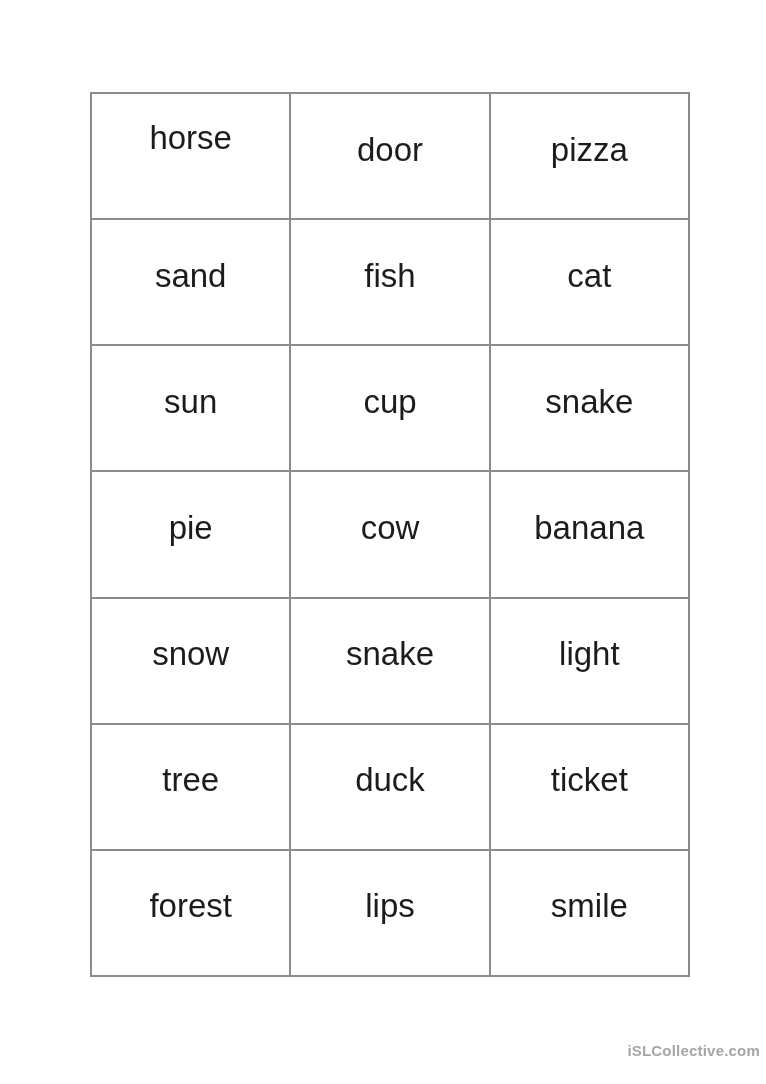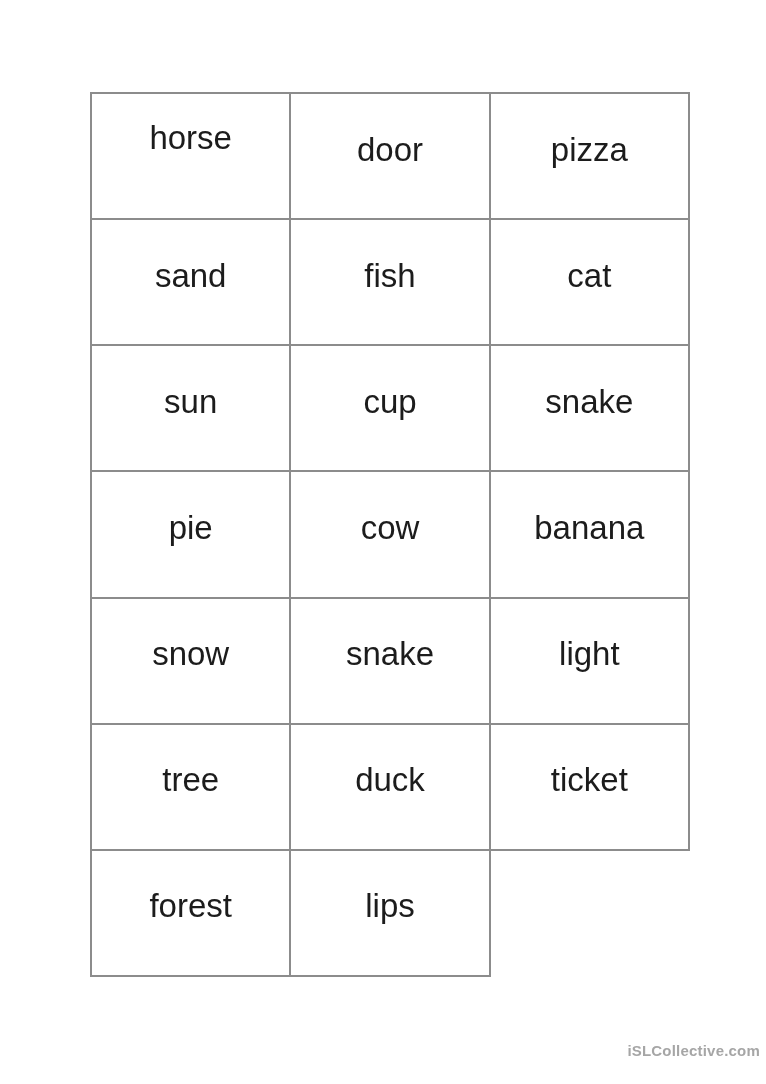--- a/index.html
+++ b/index.html
@@ -114,15 +114,18 @@
       </div>
       <div class="cell">
         <span class="word">ticket</span>
       </div>
       <div class="cell">
         <span class="word">forest</span>
       </div>
       <div class="cell">
         <span class="word">lips</span>
       </div>
+      <div class="cell">
+        <span class="word">smile</span>
+      </div>
     </div>
   <div class="watermark">iSLCollective.com</div>
 </div>
 
 </body></html>

